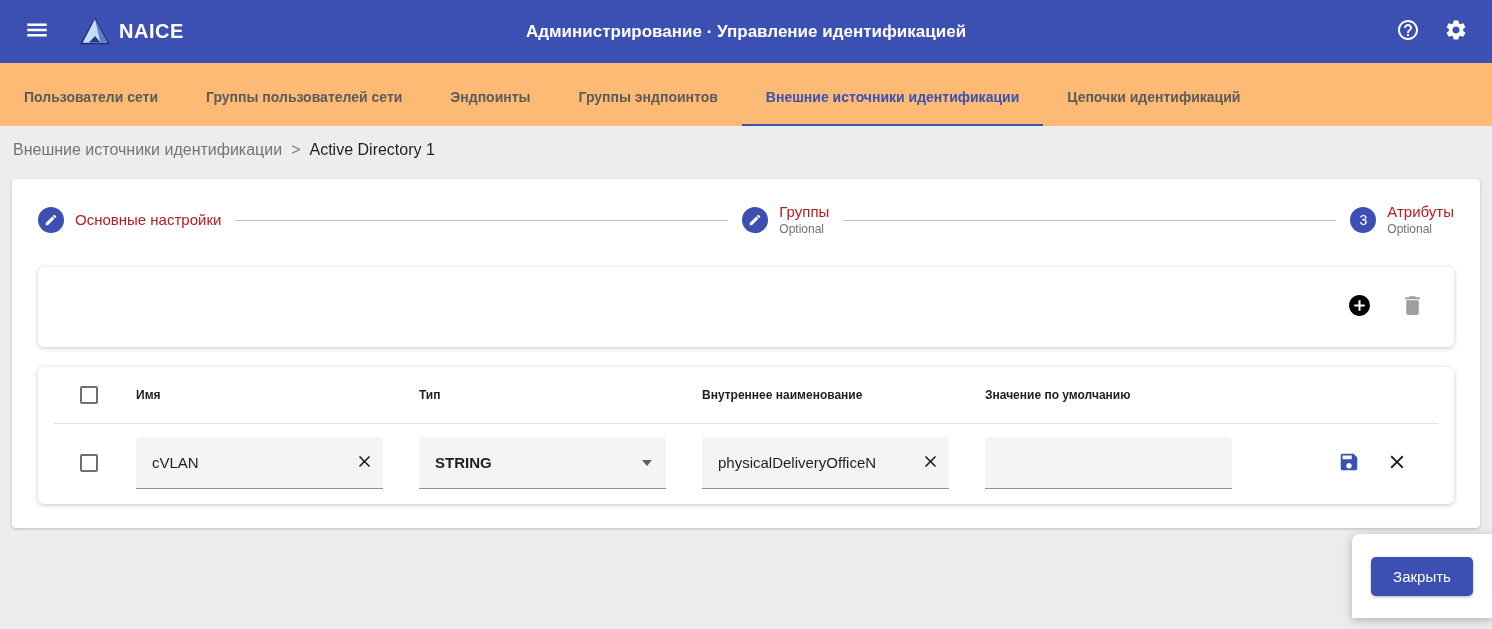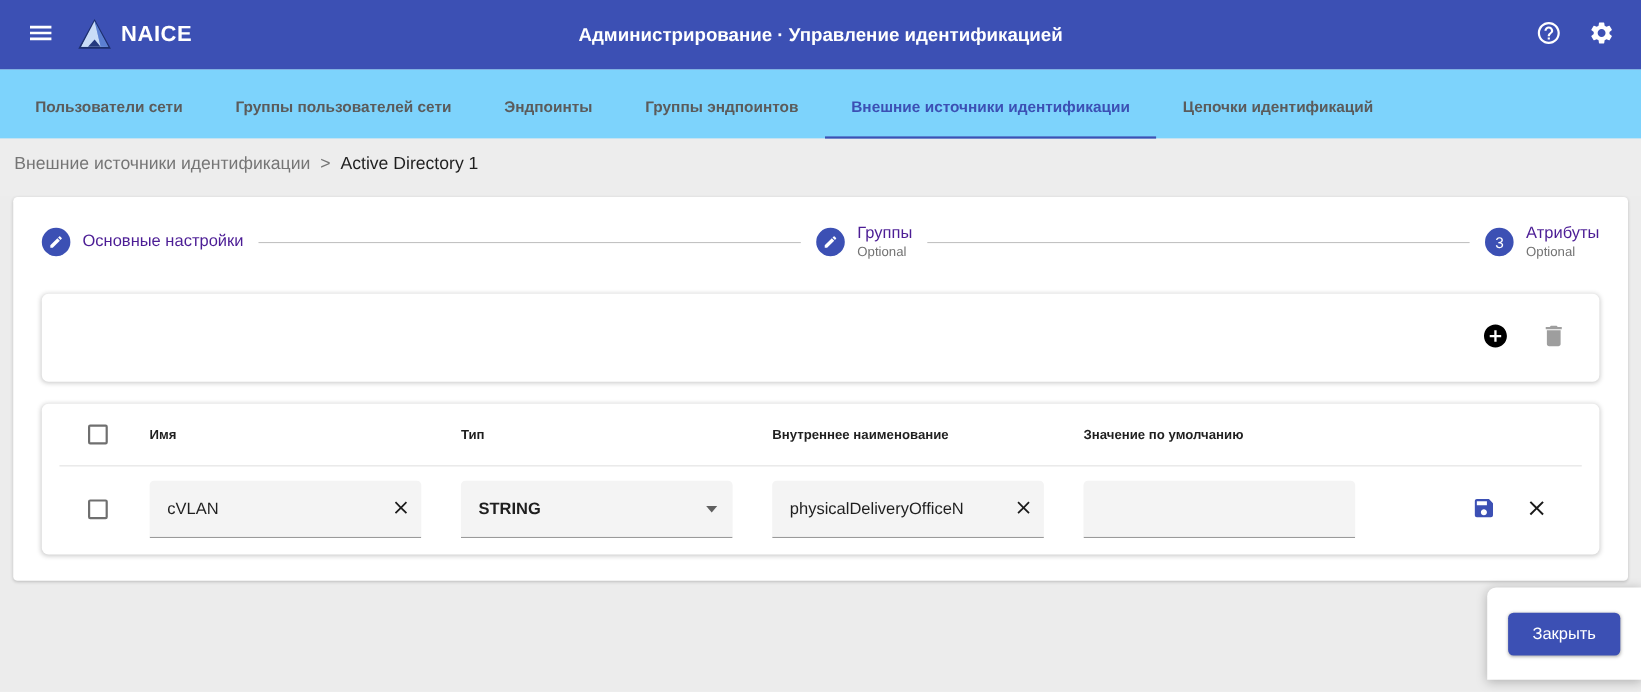--- a/index.html
+++ b/index.html
@@ -4,36 +4,36 @@
 <style>
   * { margin:0; padding:0; box-sizing:border-box; }
   html,body { width:1492px; height:629px; overflow:hidden; }
   body {
     font-family: "Liberation Sans", "DejaVu Sans", sans-serif;
     background:#ececec; color:#212121; position:relative;
   }
   
   .topbar {
     height:63px; background:#3c50b4; display:flex; align-items:center;
-    padding:4px 24px; position:relative; color:#fff;
+    padding:4px 24px; position:relative; color:#fff;gap:9px;
   }
   .icon-btn { background:none; border:none; cursor:pointer; color:#fff; display:flex; align-items:center; justify-content:center; padding:0; }
   .hamburger svg { width:26px; height:26px; }
   .brand { display:flex; align-items:center; margin-left:20px; gap:8px; }
   .brand-logo svg { width:32px; height:32px; display:block; }
   .brand-name { font-size:20px; font-weight:700; letter-spacing:.5px; color:#fff; }
   .topbar-title {
     position:absolute; left:50%; transform:translateX(-50%);
     font-size:17px; font-weight:700; white-space:nowrap; color:#fff;
   }
   .topbar-actions { margin-left:auto; display:flex; align-items:center; gap:24px; }
   .topbar-actions svg { width:24px; height:24px; }
 
   
-  .tabbar { background:#7dd3fc; display:flex; align-items:flex-end; height:63px; padding:0 8px; }
+  .tabbar { background:#fdba74; display:flex; align-items:flex-end; height:63px; padding:0 0; }
   .tab {
     padding:0 24px 21px; font-size:14px; font-weight:700; color:#5b5b5b;
     cursor:pointer; position:relative; white-space:nowrap;
   }
   .tab.active { color:#3c50b4; }
   .tab.active::after {
     content:""; position:absolute; left:0; right:0; bottom:0; height:2px; background:#3c50b4;
   }
 
   
@@ -50,21 +50,21 @@
 
   
   .stepper { display:flex; align-items:center; height:46px; }
   .step { display:flex; align-items:center; gap:11px; cursor:pointer; flex:none; }
   .step-circle {
     width:26px; height:26px; border-radius:50%; background:#3c50b4; color:#fff;
     display:flex; align-items:center; justify-content:center; font-size:14px; flex:none;
   }
   .step-circle svg { width:14px; height:14px; }
   .step-texts { display:flex; flex-direction:column; line-height:1.25; }
-  .step-label { font-size:15px; color:#4c1d95; white-space:nowrap; }
+  .step-label { font-size:15px; color:#b91c1c; white-space:nowrap; }
   .step-sublabel { font-size:12px; color:#737373; }
   .step-line { flex:1 1 auto; height:1px; background:#c2c2c2; margin:0 14px; }
 
   
   .inner-card { background:#fff; border-radius:6px; box-shadow:0 1px 5px rgba(0,0,0,.22); }
   .toolbar-card {
     margin-top:24px; height:80px; display:flex; align-items:center;
     justify-content:flex-end; gap:28px; padding-right:29px;
   }
   .toolbar-card svg { width:25px; height:25px; }

